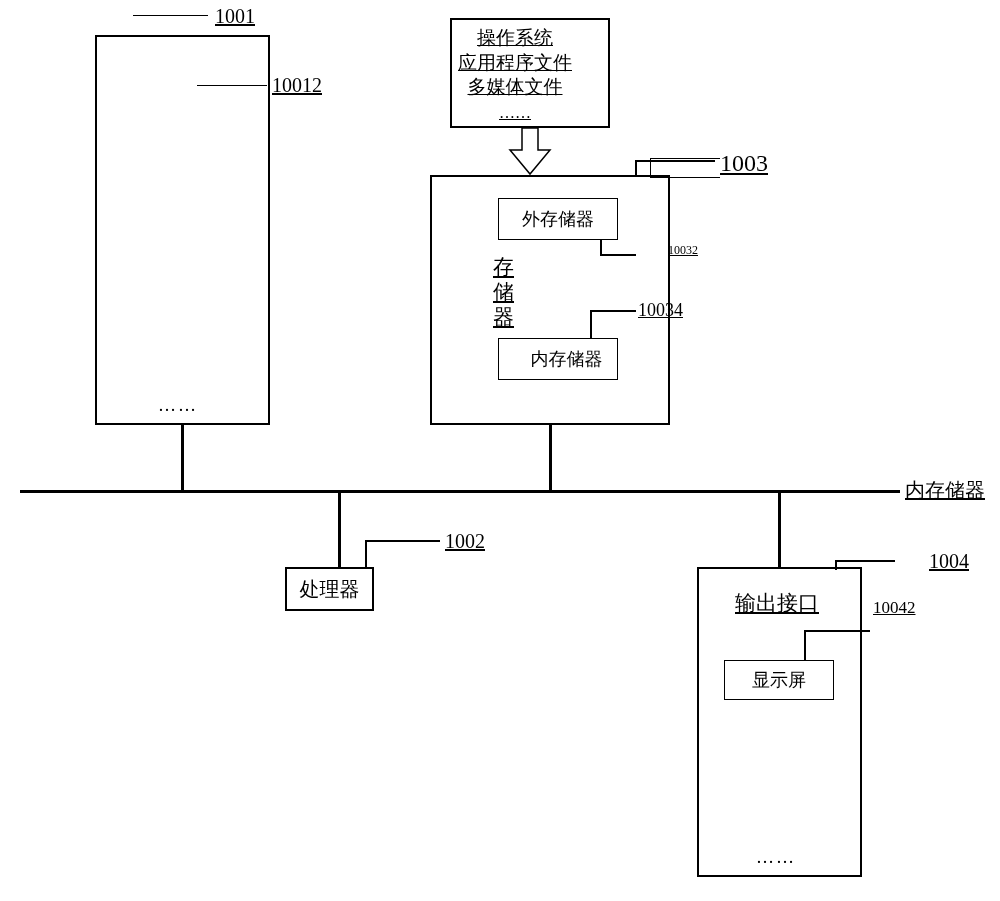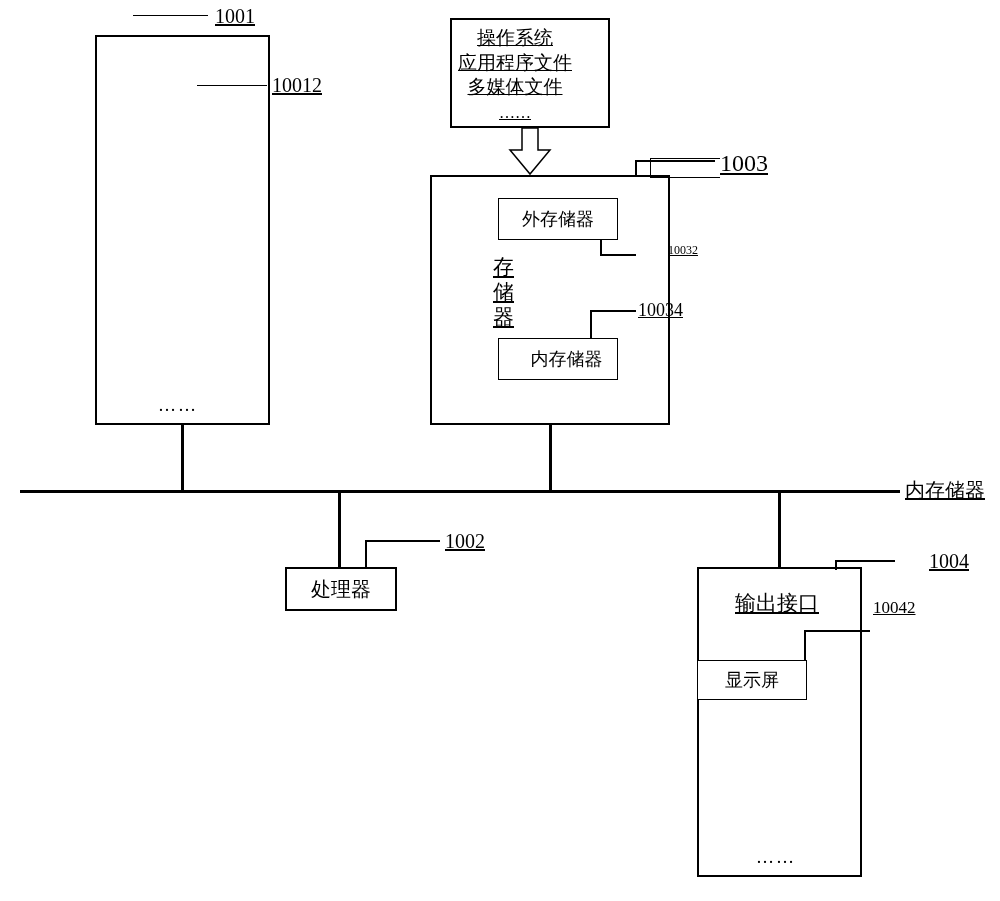--- a/index.html
+++ b/index.html
@@ -123,38 +123,38 @@
 
   <div class="small-box" style="left:498px; top:338px; width:120px; height:42px;padding-left:17px;">
     <span>内存储器</span>
   </div>
 
   <div style="position:absolute; left:590px; top:310px; width:46px; height:1.5px; background:#000;"></div>
   <div style="position:absolute; left:590px; top:310px; width:1.5px; height:28px; background:#000;"></div>
   <div class="txt" style="left:638px; top:299px; font-size:18px;">10034</div>
 
   <div class="line-v" style="left:338px; top:492px; height:75px; width:3px;"></div>
-  <div class="small-box" style="left:285px; top:567px; width:112px; height:44px; border-width:2px; font-size:20px;">
+  <div class="small-box" style="left:285px; top:567px; width:89px; height:44px; border-width:2px; font-size:20px;">
     <span>处理器</span>
   </div>
 
   <div style="position:absolute; left:365px; top:540px; width:75px; height:1.5px; background:#000;"></div>
   <div style="position:absolute; left:365px; top:540px; width:1.5px; height:28px; background:#000;"></div>
   <div class="txt" style="left:445px; top:529px; font-size:20px;">1002</div>
 
   <div class="line-v" style="left:778px; top:492px; height:75px; width:3px;"></div>
   <div class="box" style="left:697px; top:567px; width:165px; height:310px;"></div>
 
   <div class="txt" style="left:735px; top:590px; font-size:21px;">输出接口</div>
 
   <div style="position:absolute; left:835px; top:560px; width:60px; height:1.5px; background:#000;"></div>
   <div style="position:absolute; left:835px; top:560px; width:1.5px; height:10px; background:#000;"></div>
   <div class="txt" style="left:898px; top:549px; font-size:20px;margin-left:31px;">1004</div>
 
-  <div class="small-box" style="left:697px; top:660px; width:110px; height:40px;">
+  <div class="small-box" style="left:724px; top:660px; width:110px; height:40px;">
     <span>显示屏</span>
   </div>
 
   <div style="position:absolute; left:804px; top:630px; width:66px; height:1.5px; background:#000;"></div>
   <div style="position:absolute; left:804px; top:630px; width:1.5px; height:30px; background:#000;"></div>
   <div class="txt" style="left:873px; top:597px; font-size:17px;">10042</div>
 
   <div class="dots" style="left:756px; top:847px;">……</div>
 
 </div>

